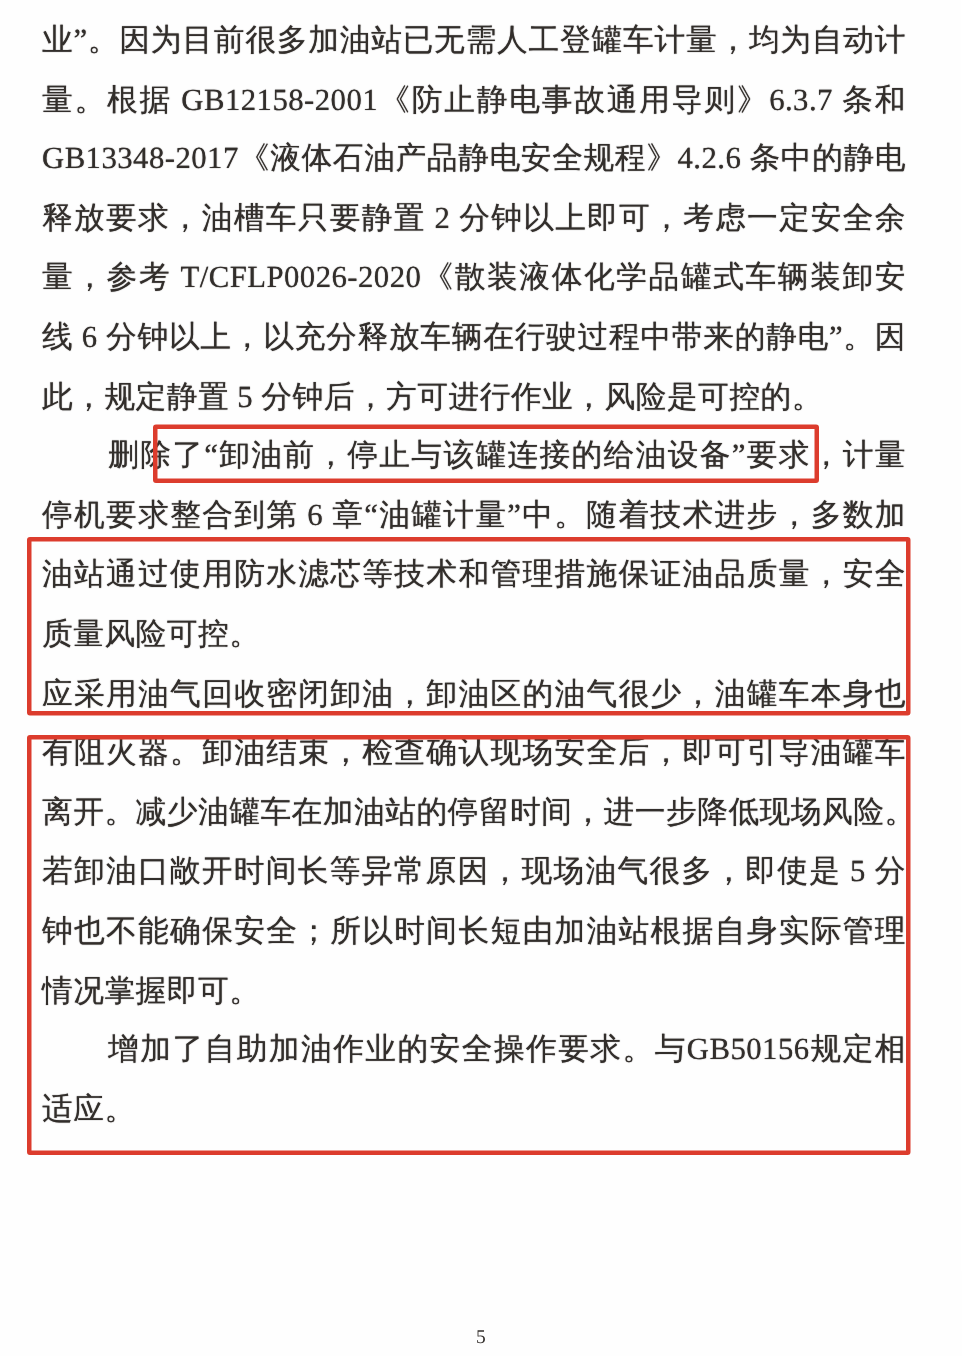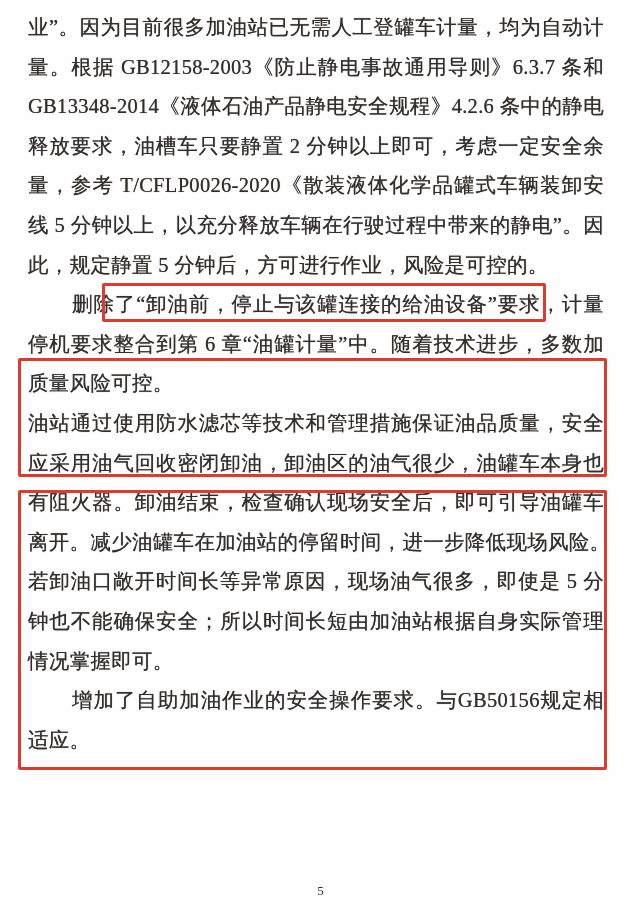--- a/index.html
+++ b/index.html
@@ -59,30 +59,30 @@
     font-size: 13px;
     color: var(--ink);
   }
 </style>
 </head>
 <body>
 
 <div class="page">
   <div class="text-block">
       <div class="line j">业”。因为目前很多加油站已无需人工登罐车计量，均为自动计</div>
-      <div class="line j">量。根据 GB12158-2003《防止静电事故通用导则》6.3.7 条和</div>
-      <div class="line j">GB13348-2014《液体石油产品静电安全规程》4.2.6 条中的静电</div>
+      <div class="line j">量。根据 GB12158-2001《防止静电事故通用导则》6.3.7 条和</div>
+      <div class="line j">GB13348-2017《液体石油产品静电安全规程》4.2.6 条中的静电</div>
       <div class="line j">释放要求，油槽车只要静置 2 分钟以上即可，考虑一定安全余</div>
       <div class="line j">量，参考 T/CFLP0026-2020《散装液体化学品罐式车辆装卸安</div>
-      <div class="line j">线 5 分钟以上，以充分释放车辆在行驶过程中带来的静电”。因</div>
+      <div class="line j">线 6 分钟以上，以充分释放车辆在行驶过程中带来的静电”。因</div>
       <div class="line">此，规定静置 5 分钟后，方可进行作业，风险是可控的。</div>
       <div class="line j ind">删除了“卸油前，停止与该罐连接的给油设备”要求，计量</div>
       <div class="line j">停机要求整合到第 6 章“油罐计量”中。随着技术进步，多数加</div>
+      <div class="line j">油站通过使用防水滤芯等技术和管理措施保证油品质量，安全</div>
       <div class="line">质量风险可控。</div>
-      <div class="line j">油站通过使用防水滤芯等技术和管理措施保证油品质量，安全</div>
       <div class="line j">应采用油气回收密闭卸油，卸油区的油气很少，油罐车本身也</div>
       <div class="line j">有阻火器。卸油结束，检查确认现场安全后，即可引导油罐车</div>
       <div class="line j">离开。减少油罐车在加油站的停留时间，进一步降低现场风险。</div>
       <div class="line j">若卸油口敞开时间长等异常原因，现场油气很多，即使是 5 分</div>
       <div class="line j">钟也不能确保安全；所以时间长短由加油站根据自身实际管理</div>
       <div class="line">情况掌握即可。</div>
       <div class="line j ind">增加了自助加油作业的安全操作要求。与GB50156规定相</div>
       <div class="line">适应。</div>
     </div>
 

